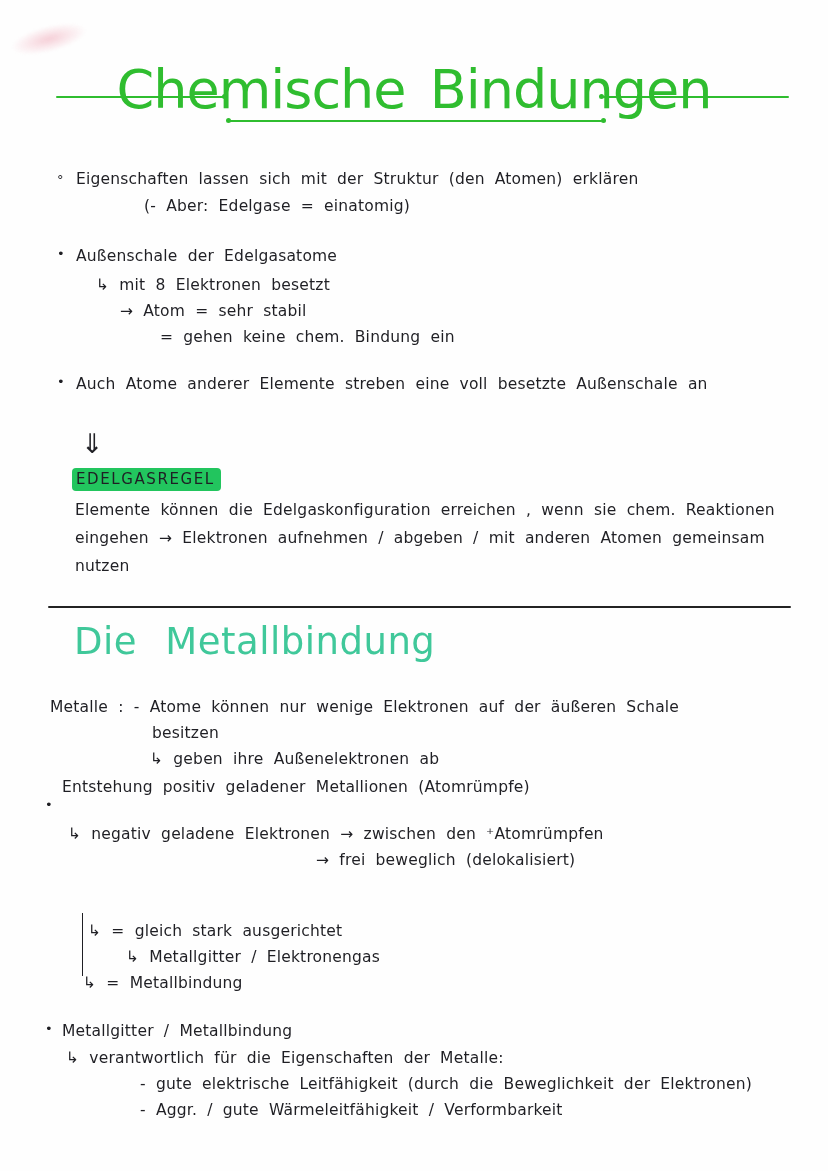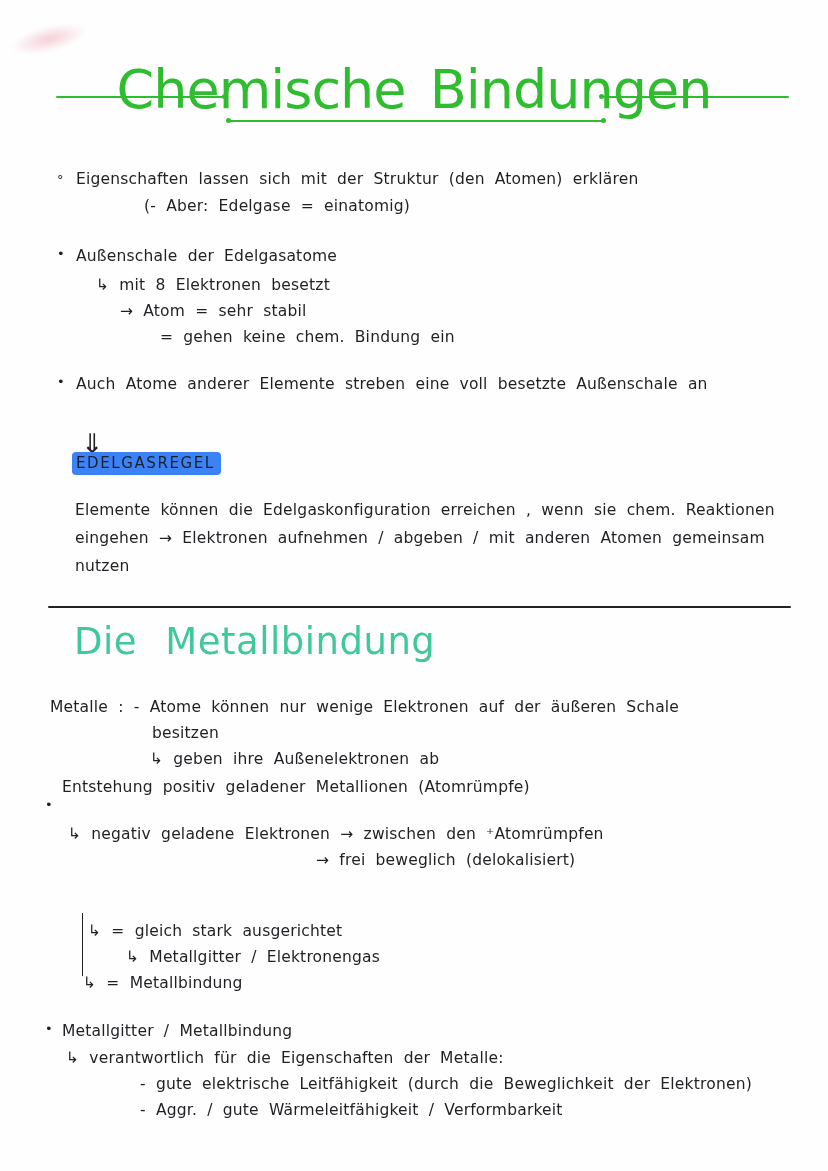--- a/index.html
+++ b/index.html
@@ -72,21 +72,21 @@
   <span class="bullet" style="left:57px; top:246px;">•</span>
   <div class="hl" style="left:76px; top:247px;">Außenschale der Edelgasatome</div>
   <div class="hl" style="left:96px; top:276px;">↳ mit 8 Elektronen besetzt</div>
   <div class="hl" style="left:84px; top:302px;margin-left:36px;">→ Atom = sehr stabil</div>
   <div class="hl" style="left:160px; top:328px;">= gehen keine chem. Bindung ein</div>
 
   <span class="bullet" style="left:57px; top:374px;">•</span>
   <div class="hl" style="left:76px; top:375px;">Auch Atome anderer Elemente  streben eine voll besetzte Außenschale  an</div>
   <div class="big-arrow" style="left:81px; top:428px;">⇓</div>
 
-  <div class="hl-label" style="left:72px; top:452px; background:#3b82f6;">EDELGASREGEL</div>
+  <div class="hl-label" style="left:72px; top:468px; background:#22c55e;">EDELGASREGEL</div>
   <div class="hl" style="left:75px; top:501px;text-align:center;">Elemente können die Edelgaskonfiguration erreichen , wenn sie chem.  Reaktionen</div>
   <div class="hl" style="left:75px; top:529px;">eingehen → Elektronen aufnehmen / abgeben / mit anderen Atomen gemeinsam</div>
   <div class="hl" style="left:75px; top:557px;">nutzen</div>
 
   <div class="divider"></div>
 
   <div class="section-heading" style="left:74px; top:620px; color:#40c89a;">Die Metallbindung</div>
 
   <div class="hl" style="left:50px; top:698px;">Metalle : - Atome können nur wenige Elektronen  auf der äußeren  Schale</div>
   <div class="hl" style="left:152px; top:724px;">besitzen</div>

